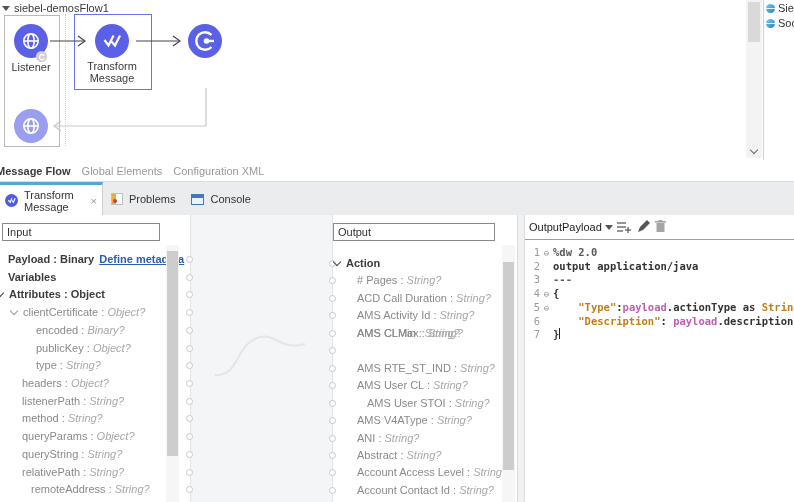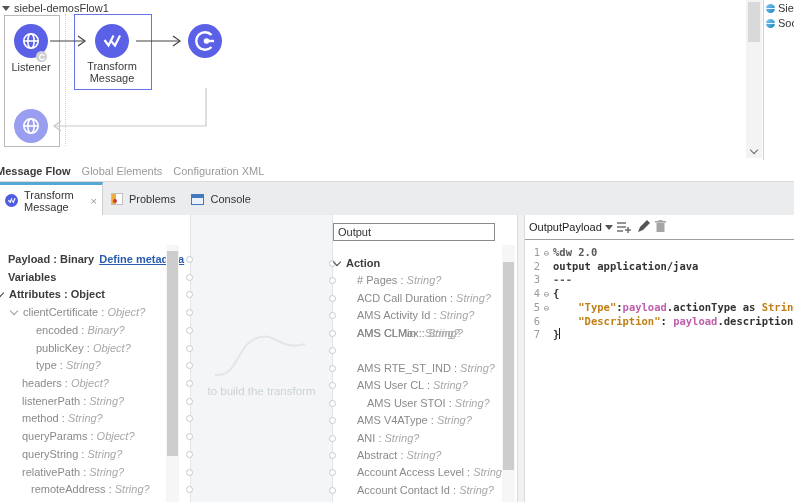--- a/index.html
+++ b/index.html
@@ -179,20 +179,21 @@
     <div class="btab">
       <span class="icn-console">
           <i></i>
         </span>
       <span>Console</span>
     </div>
   </div>
 
   <div class="content">
 
+    <input class="searchbox" style="left: 2px; top: 8px; width: 148px;" readonly="" value="Input">
     <div id="input-tree">
         <div class="trow b" style="top: 38px; left: 8px;"><span class="tname">Payload</span><span class="tsep tname"> : Binary</span><span class="meta-link">Define metadata</span></div>
         <div class="trow b" style="top: 56px; left: 8px;"><span class="tname">Variables</span></div>
         <div class="trow b" style="top: 73px; left: -3px;"><span class="chev"></span><span class="tname">Attributes</span><span class="tsep tname"> : Object</span></div>
         <div class="trow" style="top: 91px; left: 11px;"><span class="chev lt"></span><span class="tname">clientCertificate</span><span class="tname"> : </span><span class="ttype">Object?</span></div>
         <div class="trow" style="top: 109px; left: 36px;"><span class="tname">encoded</span><span class="tname"> : </span><span class="ttype">Binary?</span></div>
         <div class="trow" style="top: 127px; left: 36px;"><span class="tname">publicKey</span><span class="tname"> : </span><span class="ttype">Object?</span></div>
         <div class="trow" style="top: 144px; left: 36px;"><span class="tname">type</span><span class="tname"> : </span><span class="ttype">String?</span></div>
         <div class="trow" style="top: 162px; left: 22px;"><span class="tname">headers</span><span class="tname"> : </span><span class="ttype">Object?</span></div>
         <div class="trow" style="top: 180px; left: 22px;"><span class="tname">listenerPath</span><span class="tname"> : </span><span class="ttype">String?</span></div>
@@ -204,21 +205,20 @@
         <div class="trow" style="top: 286px; left: 22px;"><span class="tname">requestPath</span><span class="tname"> : </span><span class="ttype">String?</span></div>
       </div>
     <div class="tscroll" style="left:166px;top:30px;height:257px;">
       <div class="thumb" style="top:6px;height:205px;"></div>
     </div>
 
     <div class="mid"></div>
     <svg style="position:absolute;left:205px;top:112px;" width="115" height="55">
       <path d="M10,48 C35,50 30,16 55,10 C70,6 76,24 100,17" stroke="#e2e6e7" stroke-width="2" fill="none"></path>
     </svg>
-    <div class="hint" style="top:170px;">to build the transform</div>
     <div id="dots-left">
         <div class="dot" style="left: 186px; top: 41px;"></div>
         <div class="dot" style="left: 186px; top: 59px;"></div>
         <div class="dot" style="left: 186px; top: 76px;"></div>
         <div class="dot" style="left: 186px; top: 94px;"></div>
         <div class="dot" style="left: 186px; top: 112px;"></div>
         <div class="dot" style="left: 186px; top: 130px;"></div>
         <div class="dot" style="left: 186px; top: 147px;"></div>
         <div class="dot" style="left: 186px; top: 165px;"></div>
         <div class="dot" style="left: 186px; top: 183px;"></div>

